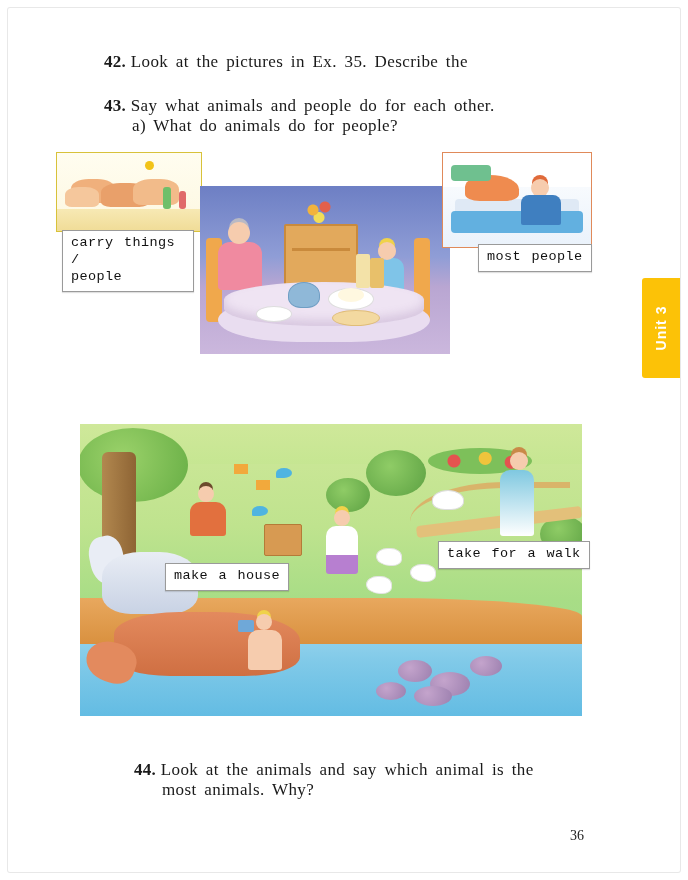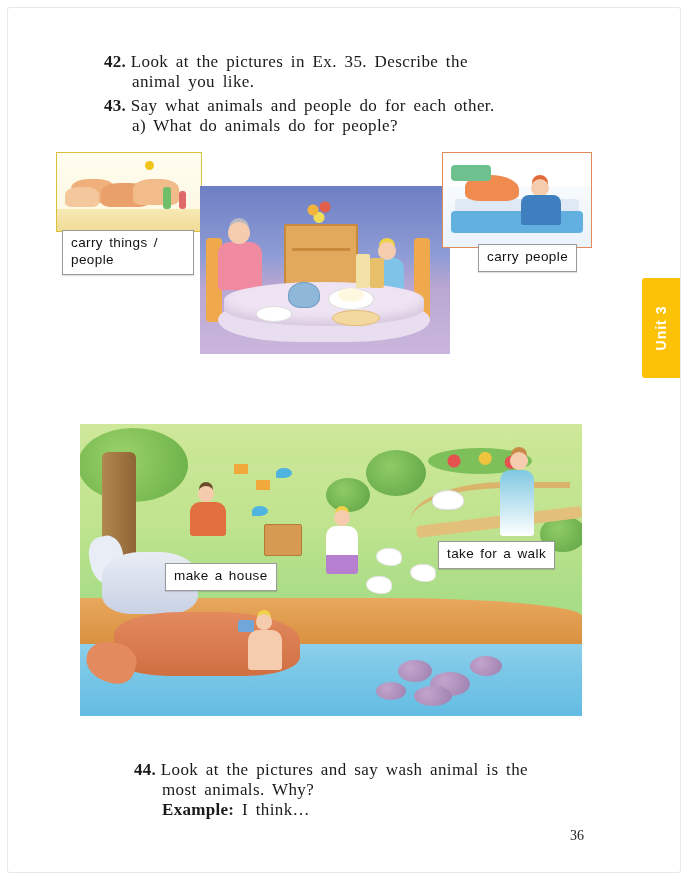--- a/index.html
+++ b/index.html
@@ -101,21 +101,21 @@
   .pic-scene {
     left: 72px; top: 416px; width: 502px; height: 292px;
     background: linear-gradient(#cfe89a 0%, #bfe38e 35%, #a8dd86 60%, #9ed98d 100%);
   }
 
   
   .caption {
     position: absolute;
     background: #ffffff;
     border: 1px solid #9a9a9a;
-    font-family: Liberation Sans, sans-serif;
+    font-family: Liberation Mono, monospace;
     font-size: 13.5px;
     color: #111;
     padding: 4px 8px 5px 8px;
     line-height: 1.25;
     letter-spacing: .4px;
     word-spacing: 2px;
     box-shadow: 0 1px 1px rgba(0,0,0,.12);
     white-space: pre-line;
   }
   .cap-carry { left: 54px; top: 222px; width: 114px; }
@@ -315,21 +315,20 @@
 </style>
 </head>
 <body>
 
 <div class="page">
   <div class="page-inner">
 
     <div class="ex ex-42">
       <span class="num">42.</span>
       <span class="word-sp">Look  at  the  pictures  in  Ex. 35.  Describe  the</span>
-      <span class="ex-line word-sp indent">animal  you  like.</span>
     </div>
 
     <div class="ex ex-43">
       <span class="num">43.</span>
       <span class="word-sp">Say  what  animals  and  people  do  for  each  other.</span>
       <span class="ex-line word-sp indent">a)  What  do  animals  do  for  people?</span>
     </div>
 
     <div class="illu pic-camels">
       <div class="sand"></div>
@@ -367,21 +366,21 @@
       <div class="bed"></div>
       <div class="blanket"></div>
       <div class="dog-h"></div>
       <div class="kid-h"></div>
       <div style="position:absolute;left:78px;top:42px;width:40px;height:30px;background:#3f7fc0;border-radius:8px 8px 2px 2px;"></div>
       <div style="position:absolute;left:8px;top:12px;width:40px;height:16px;background:#6fc08f;border-radius:4px;"></div>
     </div>
 
     <div class="caption cap-carry">carry  things /
 people</div>
-    <div class="caption cap-help">carry  people</div>
+    <div class="caption cap-help">most  people</div>
 
 
     <div class="illu pic-scene">
       <div class="sky-strip"></div>
       <div class="river"></div>
       <div class="bank"></div>
 
       <div class="tree-crown"></div>
       <div class="tree-trunk"></div>
 
@@ -427,25 +426,22 @@
       <div class="rock" style="left:390px;top:232px;width:32px;height:20px;"></div>
       <div class="rock" style="left:334px;top:262px;width:38px;height:20px;"></div>
       <div class="rock" style="left:296px;top:258px;width:30px;height:18px;"></div>
     </div>
 
     <div class="caption cap-walk">take  for  a  walk</div>
     <div class="caption cap-house">make  a  house</div>
 
     <div class="ex ex-44">
       <span class="num">44.</span>
-      <span class="word-sp">Look  at  the  pictures  and  say  wash  animal  is  the</span>
+      <span class="word-sp">Look  at  the  animals  and  say  which  animal  is  the</span>
       <span class="ex-line word-sp indent">most  animals.  Why?</span>
-      <span class="ex-line indent">
-        <span class="num">Example:</span><span class="word-sp"> I  think…</span>
-      </span>
     </div>
 
     <div class="unit-tab">
       <span>Unit 3</span>
     </div>
 
     <div class="page-num">36</div>
 
   </div>
 </div>

